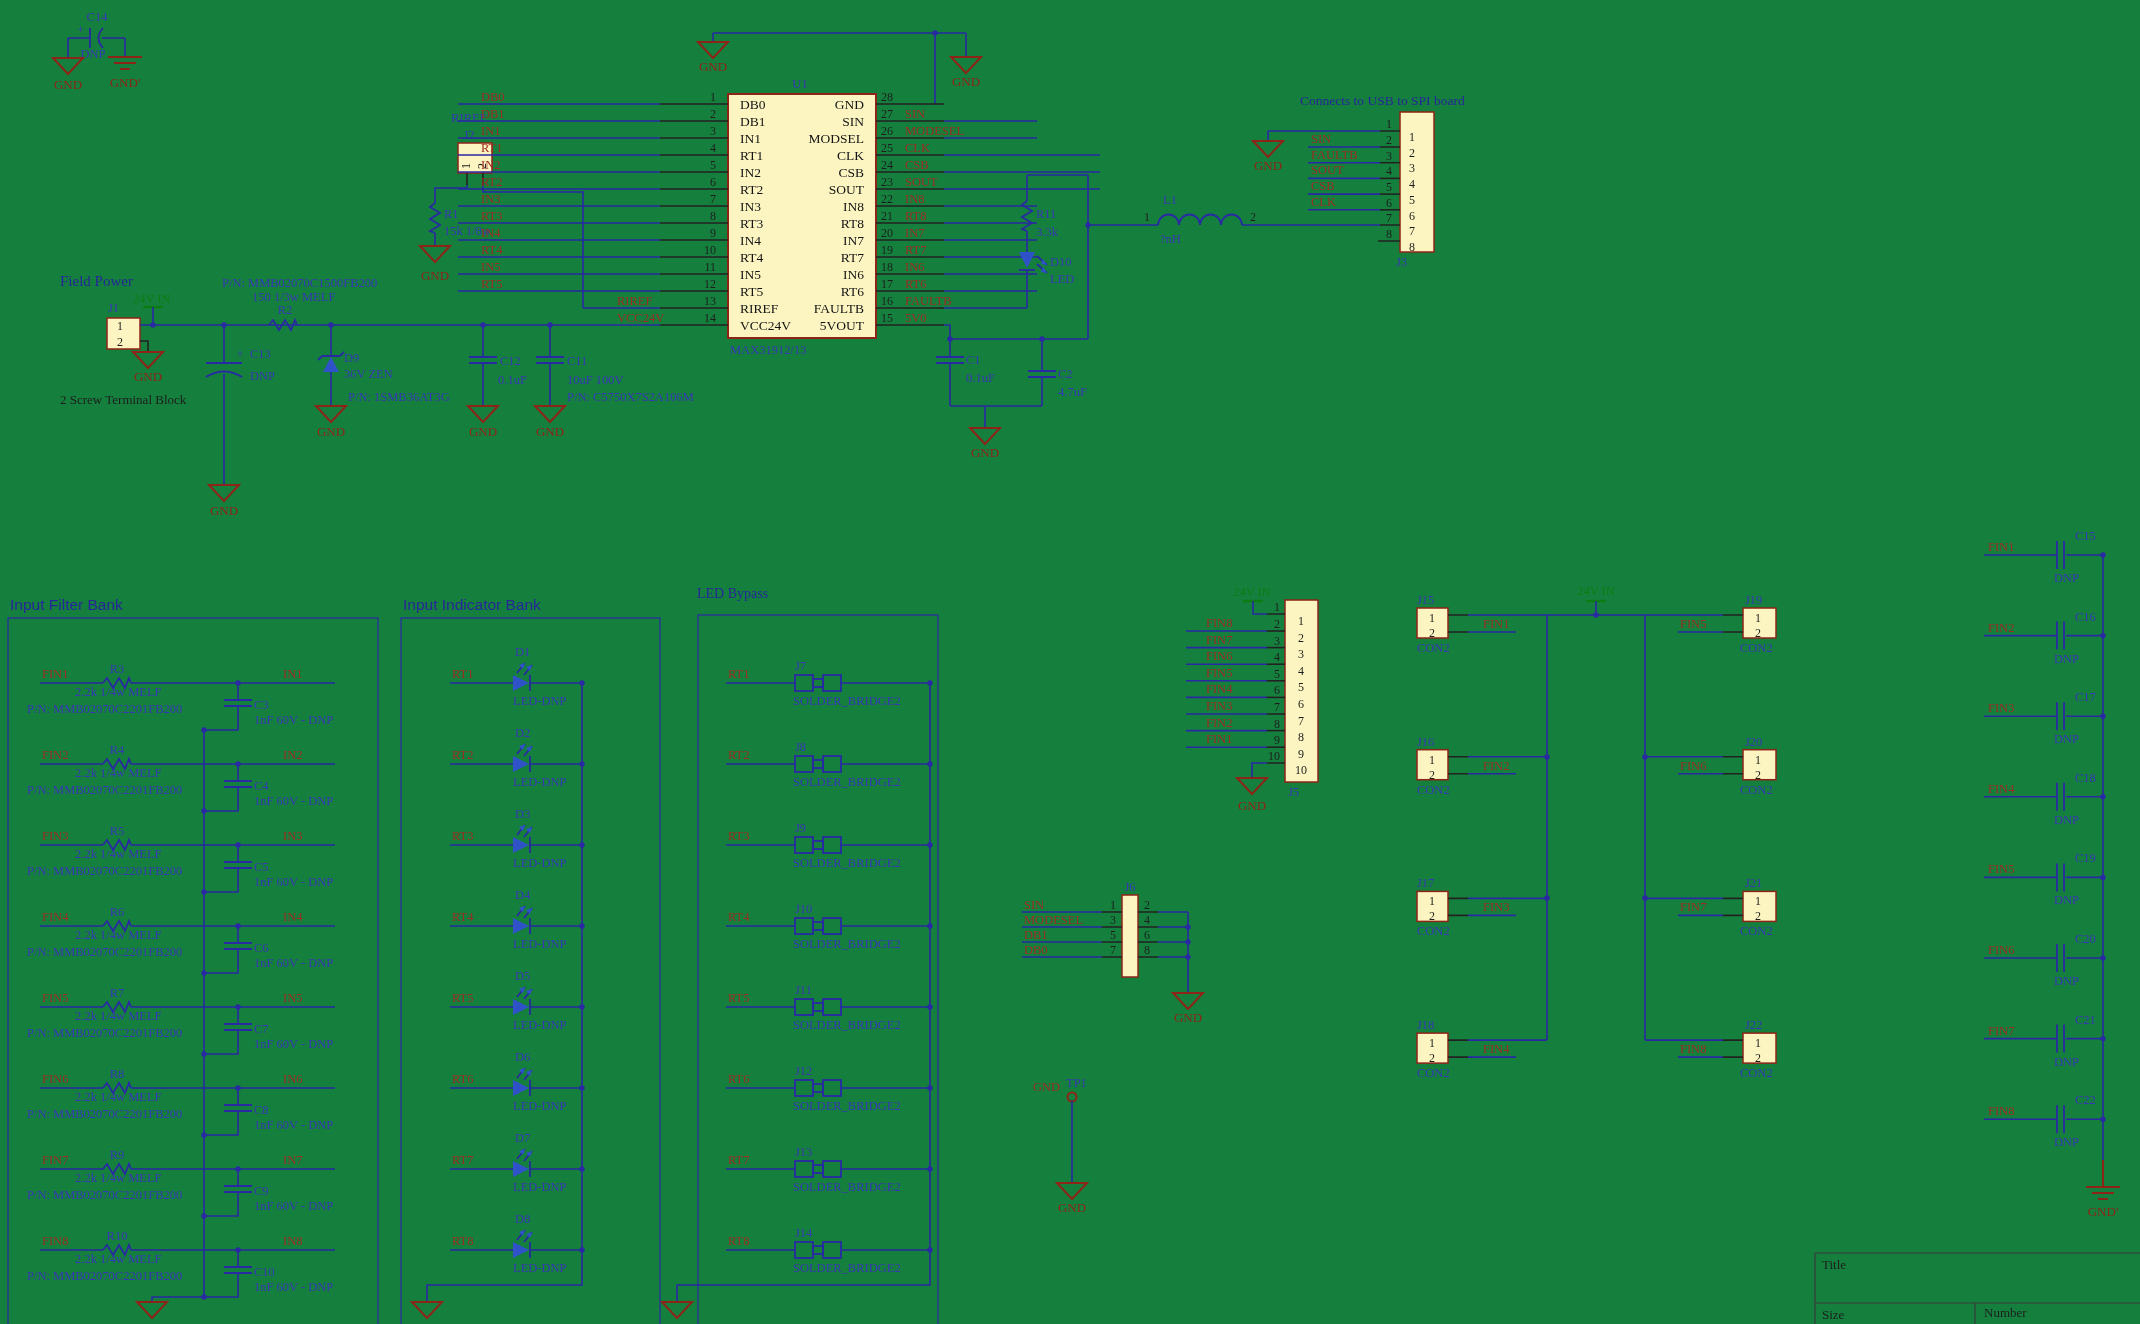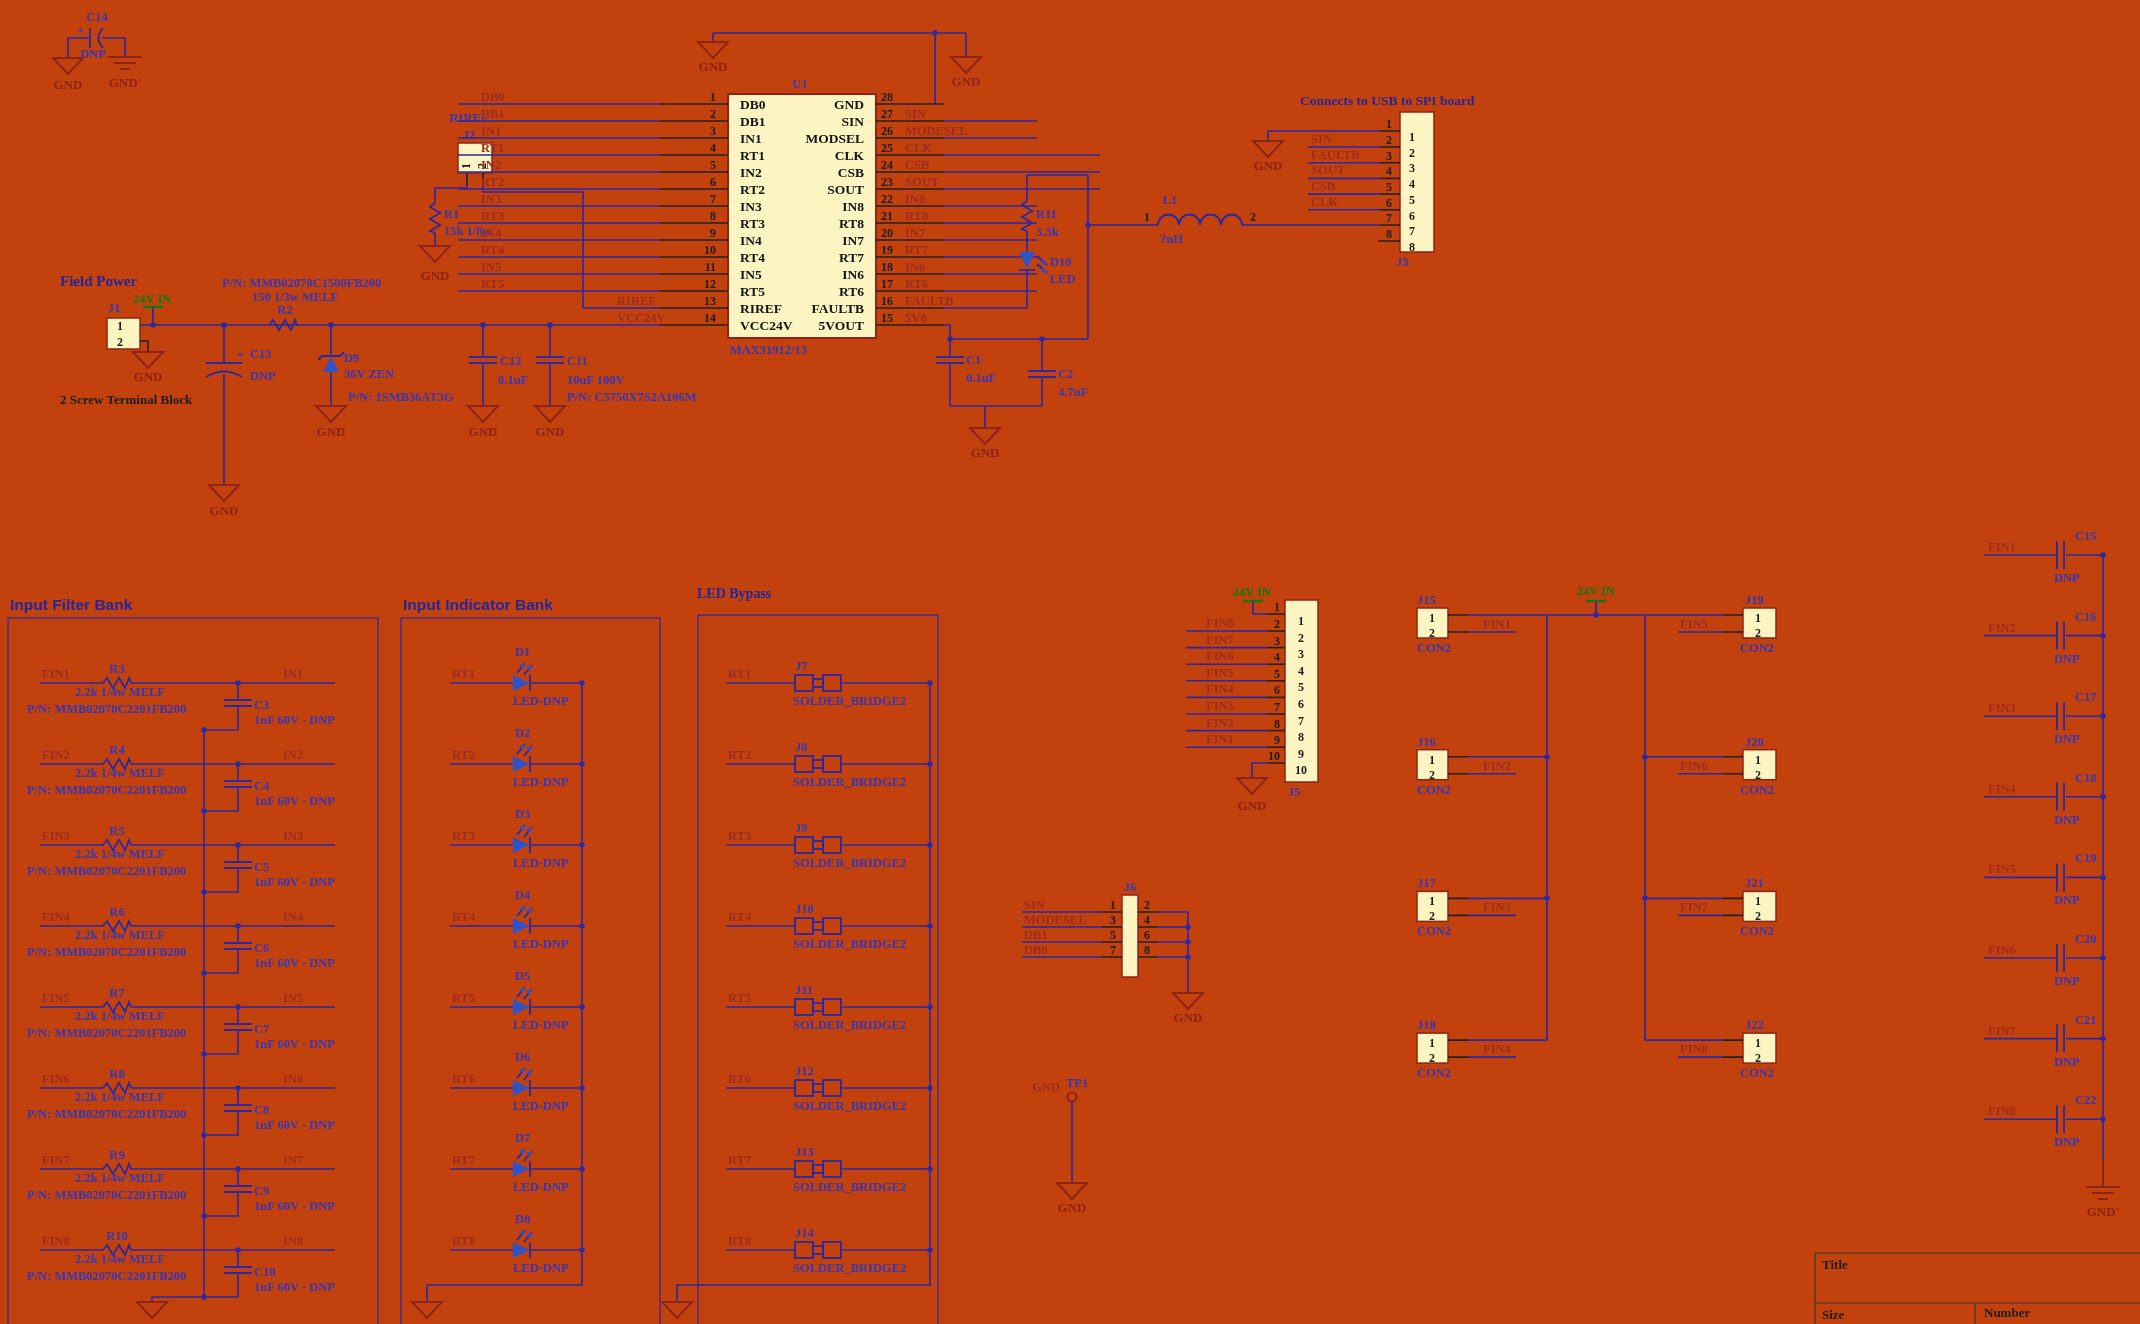--- a/index.html
+++ b/index.html
@@ -1,16 +1,16 @@
 <!DOCTYPE html>
 <html><head>
 <meta charset="utf-8">
 <style>
   html,body{margin:0;padding:0;background:#e8e4da;}
-  #sheet{position:relative;width:2140px;height:1324px;background:#c2410c;overflow:hidden;font-weight:bold;}
+  #sheet{position:relative;width:2140px;height:1324px;background:#15803d;overflow:hidden;}
   svg{position:absolute;left:0;top:0;}
   text{font-family:"Liberation Serif",serif;fill:#1d1d1d;}
   .net{fill:#9c2c22;font-size:12.5px;}
   .des{fill:#3737b5;font-size:12.5px;}
   .pin{fill:#1d1d1d;font-size:12px;}
   .inn{fill:#141414;font-size:13.5px;}
   .gt{fill:#8e2318;font-size:13px;}
   .grn{fill:#0d7c12;font-size:12.5px;}
   .tsans{font-family:"Liberation Sans",sans-serif;fill:#26269a;font-size:15.5px;}
   .tserif{fill:#26269a;font-size:15px;}

